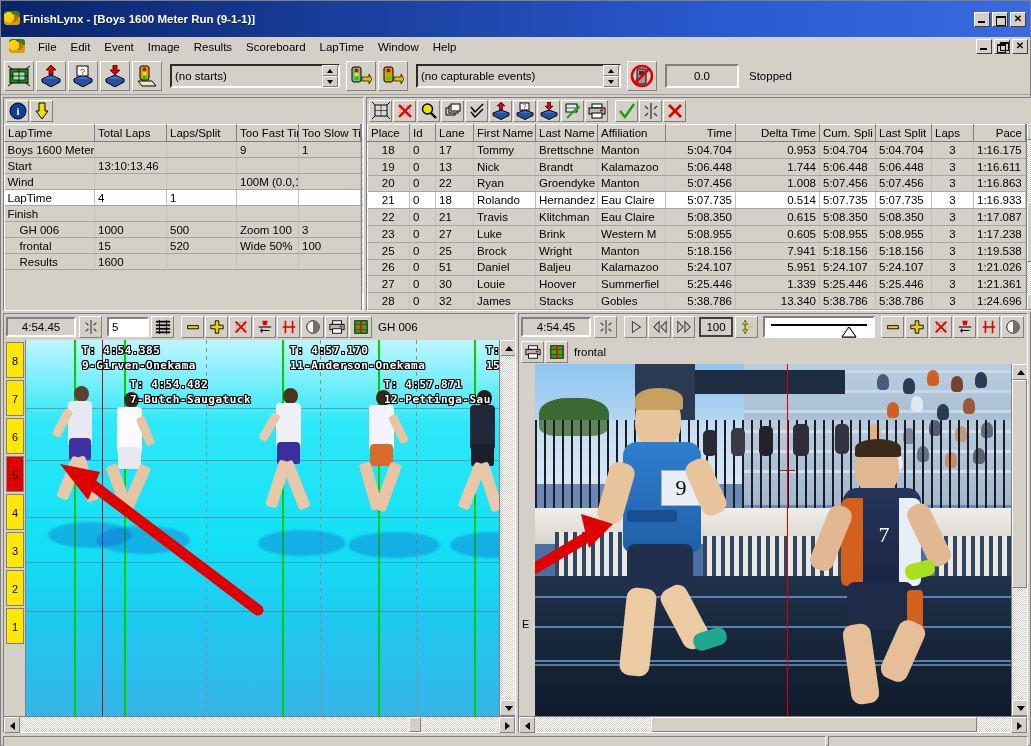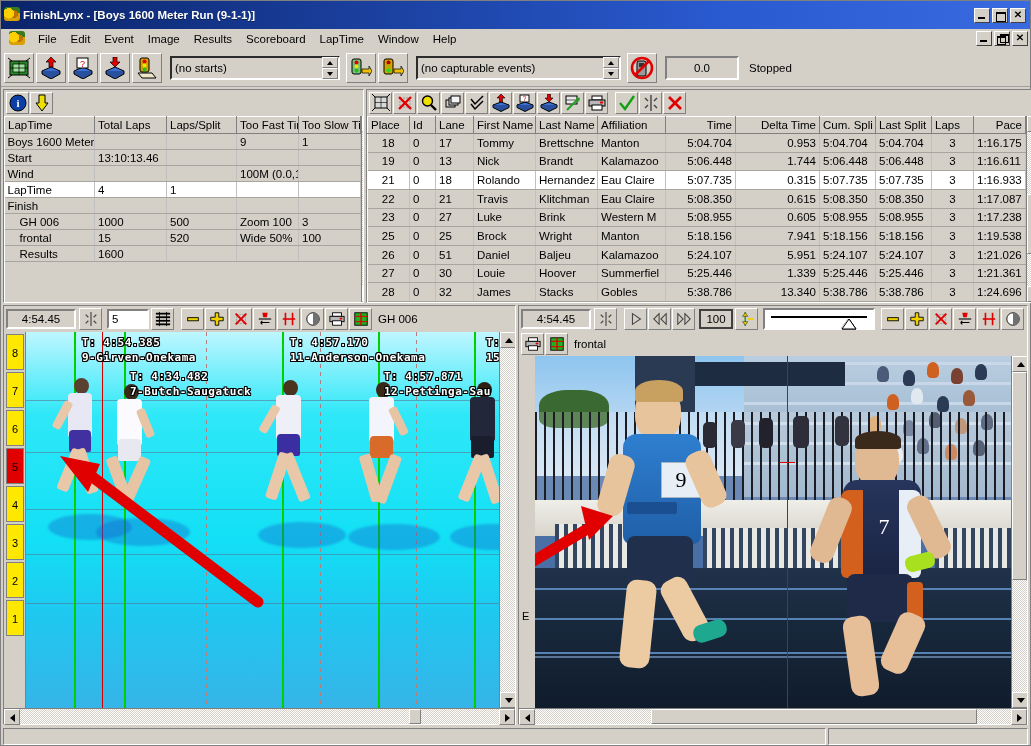--- a/index.html
+++ b/index.html
@@ -13,21 +13,21 @@
   }
   .app {
     width: 1031px; height: 746px;
     position: relative;
     background: #d4d0c8;
     border: 1px solid #808080;
   }
 
   
   .titlebar {
-    height: 28px;
+    height: 36px;
     background: linear-gradient(90deg, #0a246a 0%, #2a5ad0 70%, #3a6ae0 100%);
     display: flex; align-items: center;
     padding: 0 2px;
     color: #fff;
   }
   .titlebar .tb-icon {
     width: 16px; height: 16px; margin: 0 3px 0 1px;
     flex: 0 0 auto;
     position: relative;
   }
@@ -654,29 +654,43 @@
                 <td>Nick</td>
                 <td>Brandt</td>
                 <td>Kalamazoo</td>
                 <td class="num">5:06.448</td>
                 <td class="num">1.744</td>
                 <td>5:06.448</td>
                 <td>5:06.448</td>
                 <td class="ctr">3</td>
                 <td>1:16.611</td>
               </tr>
+              <tr class="rowshade">
+                <td class="ctr">20</td>
+                <td>0</td>
+                <td>22</td>
+                <td>Ryan</td>
+                <td>Groendyke</td>
+                <td>Manton</td>
+                <td class="num">5:07.456</td>
+                <td class="num">1.008</td>
+                <td>5:07.456</td>
+                <td>5:07.456</td>
+                <td class="ctr">3</td>
+                <td>1:16.863</td>
+              </tr>
               <tr class="rowwhite">
                 <td class="ctr">21</td>
                 <td>0</td>
                 <td>18</td>
                 <td>Rolando</td>
                 <td>Hernandez</td>
                 <td>Eau Claire</td>
                 <td class="num">5:07.735</td>
-                <td class="num">0.315</td>
+                <td class="num">0.514</td>
                 <td>5:07.735</td>
                 <td>5:07.735</td>
                 <td class="ctr">3</td>
                 <td>1:16.933</td>
               </tr>
               <tr class="rowshade">
                 <td class="ctr">22</td>
                 <td>0</td>
                 <td>21</td>
                 <td>Travis</td>
@@ -928,21 +942,21 @@
             <div class="r-head" style="left:13px;top:0;width:15px;height:16px;background:#2c1e12"></div>
             <div class="r-torso" style="left:6px;top:15px;width:25px;height:44px;background:#22283a"></div>
             <div class="r-torso" style="left:7px;top:54px;width:23px;height:22px;background:#1a1e2c"></div>
             <div class="r-leg" style="left:2px;top:72px;width:12px;height:48px;background:#e8c8a8;transform:rotate(22deg)"></div>
             <div class="r-leg" style="left:20px;top:72px;width:12px;height:50px;background:#e8c8a8;transform:rotate(-18deg)"></div>
           </div>
           <div class="pf-shadow" style="left:424px;top:192px;width:86px;height:26px"></div>
 
           <div class="pf-text" style="left:56px;top:4px">T: 4:54.385</div>
           <div class="pf-text" style="left:56px;top:19px">9-Girven-Onekama</div>
-          <div class="pf-text" style="left:104px;top:38px">T: 4:34.482</div>
+          <div class="pf-text" style="left:104px;top:38px">T: 4:54.482</div>
           <div class="pf-text" style="left:104px;top:53px">7-Butch-Saugatuck</div>
           <div class="pf-text" style="left:264px;top:4px">T: 4:57.170</div>
           <div class="pf-text" style="left:264px;top:19px">11-Anderson-Onekama</div>
           <div class="pf-text" style="left:358px;top:38px">T: 4:57.871</div>
           <div class="pf-text" style="left:358px;top:53px">12-Pettinga-Sau</div>
           <div class="pf-text" style="left:460px;top:4px">T:</div>
           <div class="pf-text" style="left:460px;top:19px">15</div>
 
           <svg class="arrow" style="left:0;top:60px;width:260px;height:250px">
             <path d="M232 210 L60 80" stroke="#e00000" stroke-width="11" stroke-linecap="round"></path>

